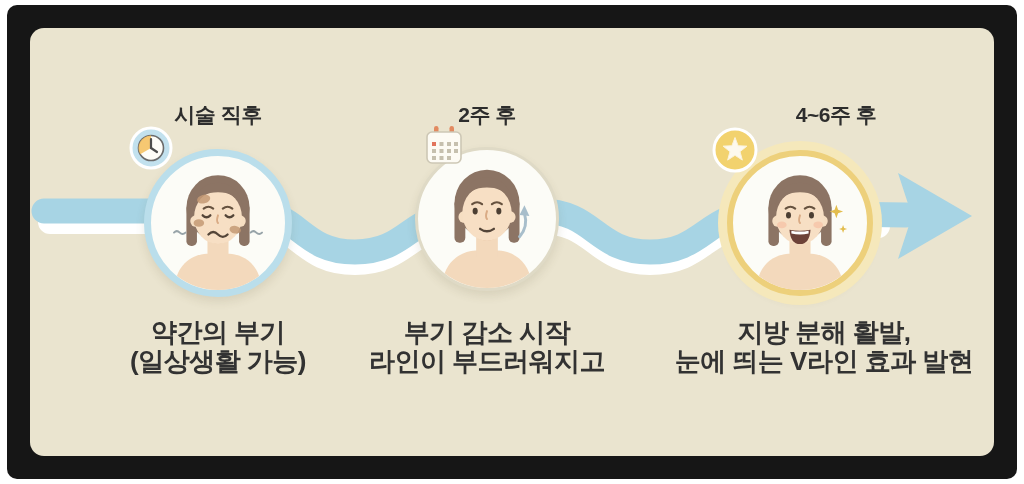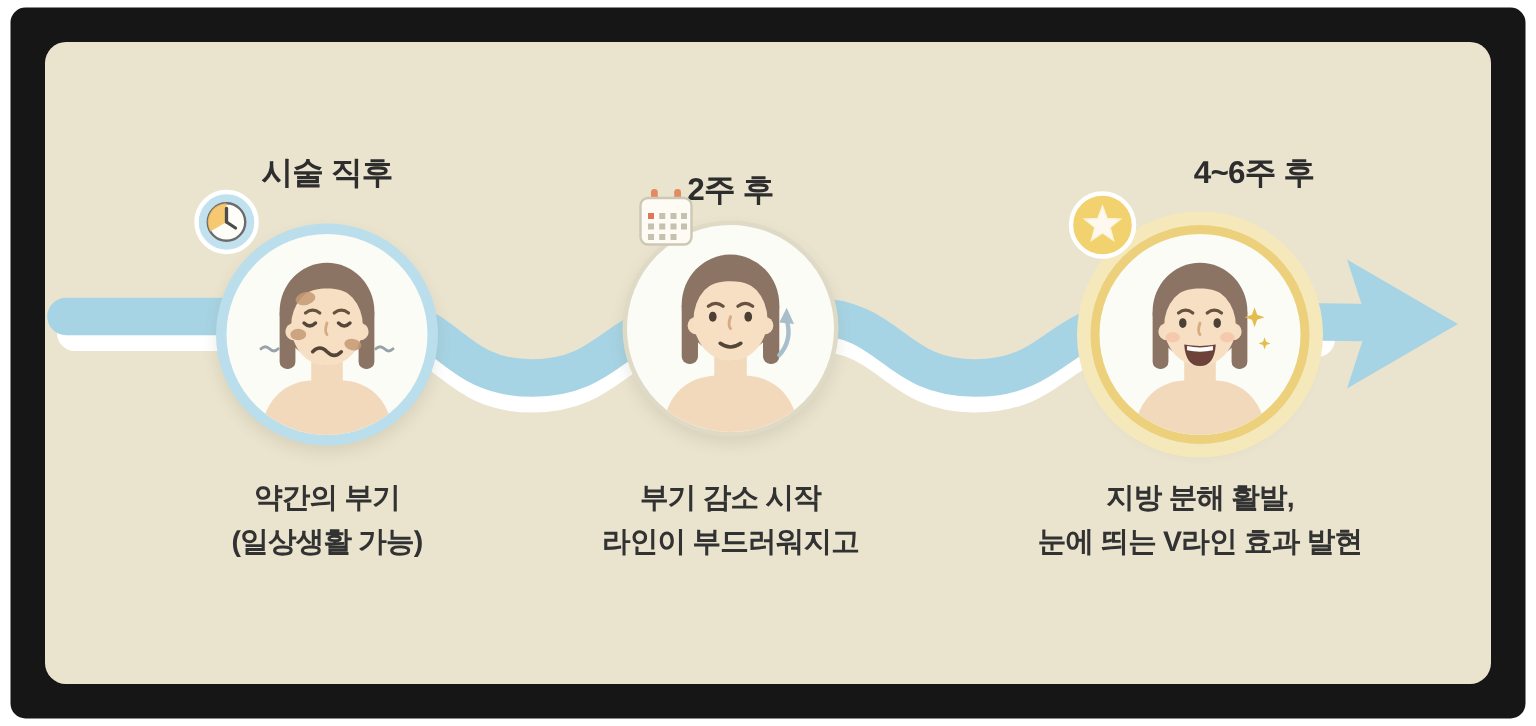--- a/index.html
+++ b/index.html
@@ -10,23 +10,23 @@
   .node{position:absolute;z-index:2;border-radius:50%;background:#fcfcf7;box-sizing:border-box;overflow:hidden;box-shadow:0 5px 10px rgba(90,80,50,.12);}
   .node-1{left:144px;top:149px;width:148px;height:148px;border:7px solid #badeeb;}
   .node-2{left:415px;top:147px;width:144px;height:144px;border:3px solid #dfdac6;}
   .node-3{left:727px;top:150px;width:146px;height:146px;border:6px solid #edd07b;box-shadow:0 0 0 9px #f5e8bb,0 5px 10px rgba(90,80,50,.12);}
   .face{display:block;width:100%;height:100%;}
   .badge{position:absolute;z-index:4;}
   .badge-1{left:128px;top:125px;}
   .badge-2{left:421px;top:123px;}
   .badge-3{left:711px;top:126px;}
   .stage-title{position:absolute;z-index:3;width:200px;text-align:center;font-weight:700;font-size:21px;color:#2d2d2d;letter-spacing:-0.5px;top:101px;}
-  .title-1{left:118px;} .title-2{left:387px;margin-top:11px;} .title-3{left:736px;}
-  .caption{position:absolute;z-index:3;width:300px;text-align:center;font-weight:700;font-size:19px;line-height:29px;color:#323232;letter-spacing:-0.5px;top:318px;}
-  .cap-1{left:68px;} .cap-2{left:337px;} .cap-3{left:650px;}
+  .title-1{left:118px;} .title-2{left:387px;} .title-3{left:736px;}
+  .caption{position:absolute;z-index:3;width:300px;text-align:center;font-weight:700;font-size:26px;line-height:29px;color:#323232;letter-spacing:-0.5px;top:318px;}
+  .cap-1{left:68px;} .cap-2{left:337px;} .cap-3{left:674px;}
 </style>
 </head>
 <body>
 
 <div class="viewport">
   <div class="frame"></div>
   <div class="panel"></div>
 
   <svg class="ribbon" width="1024" height="484" viewBox="0 0 1024 484">
     <path d="M50,222 L250,222 C300,222 300,263 355,263 C410,263 410,222 470,222 L540,222 C595,222 595,263 650,263 C705,263 705,224 760,224 L878,226" stroke="#ffffff" stroke-width="24" fill="none" stroke-linecap="round"></path>

